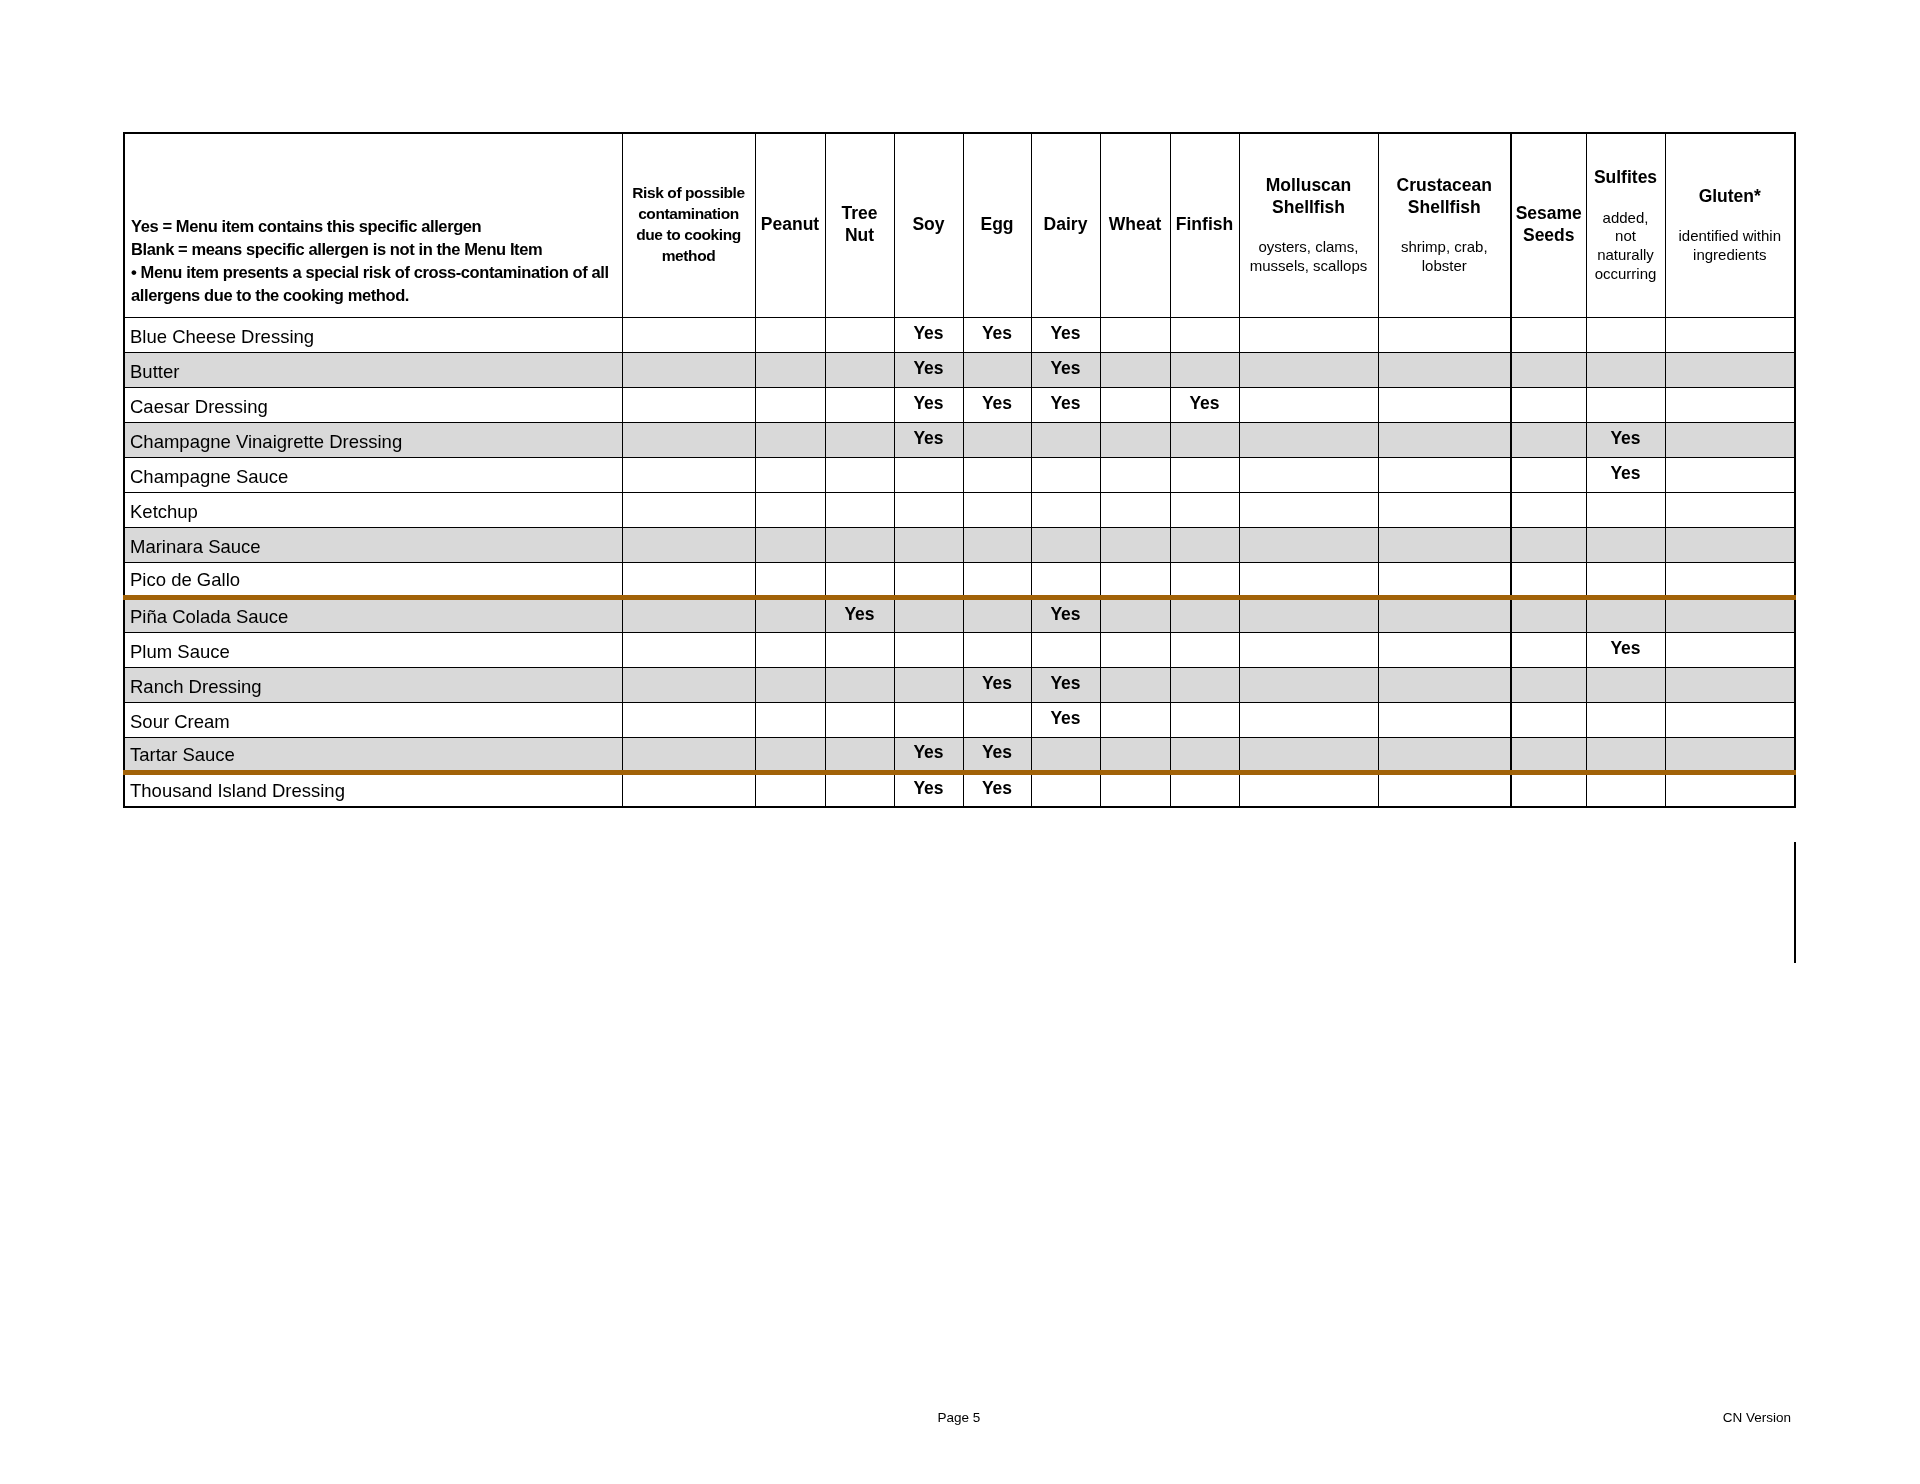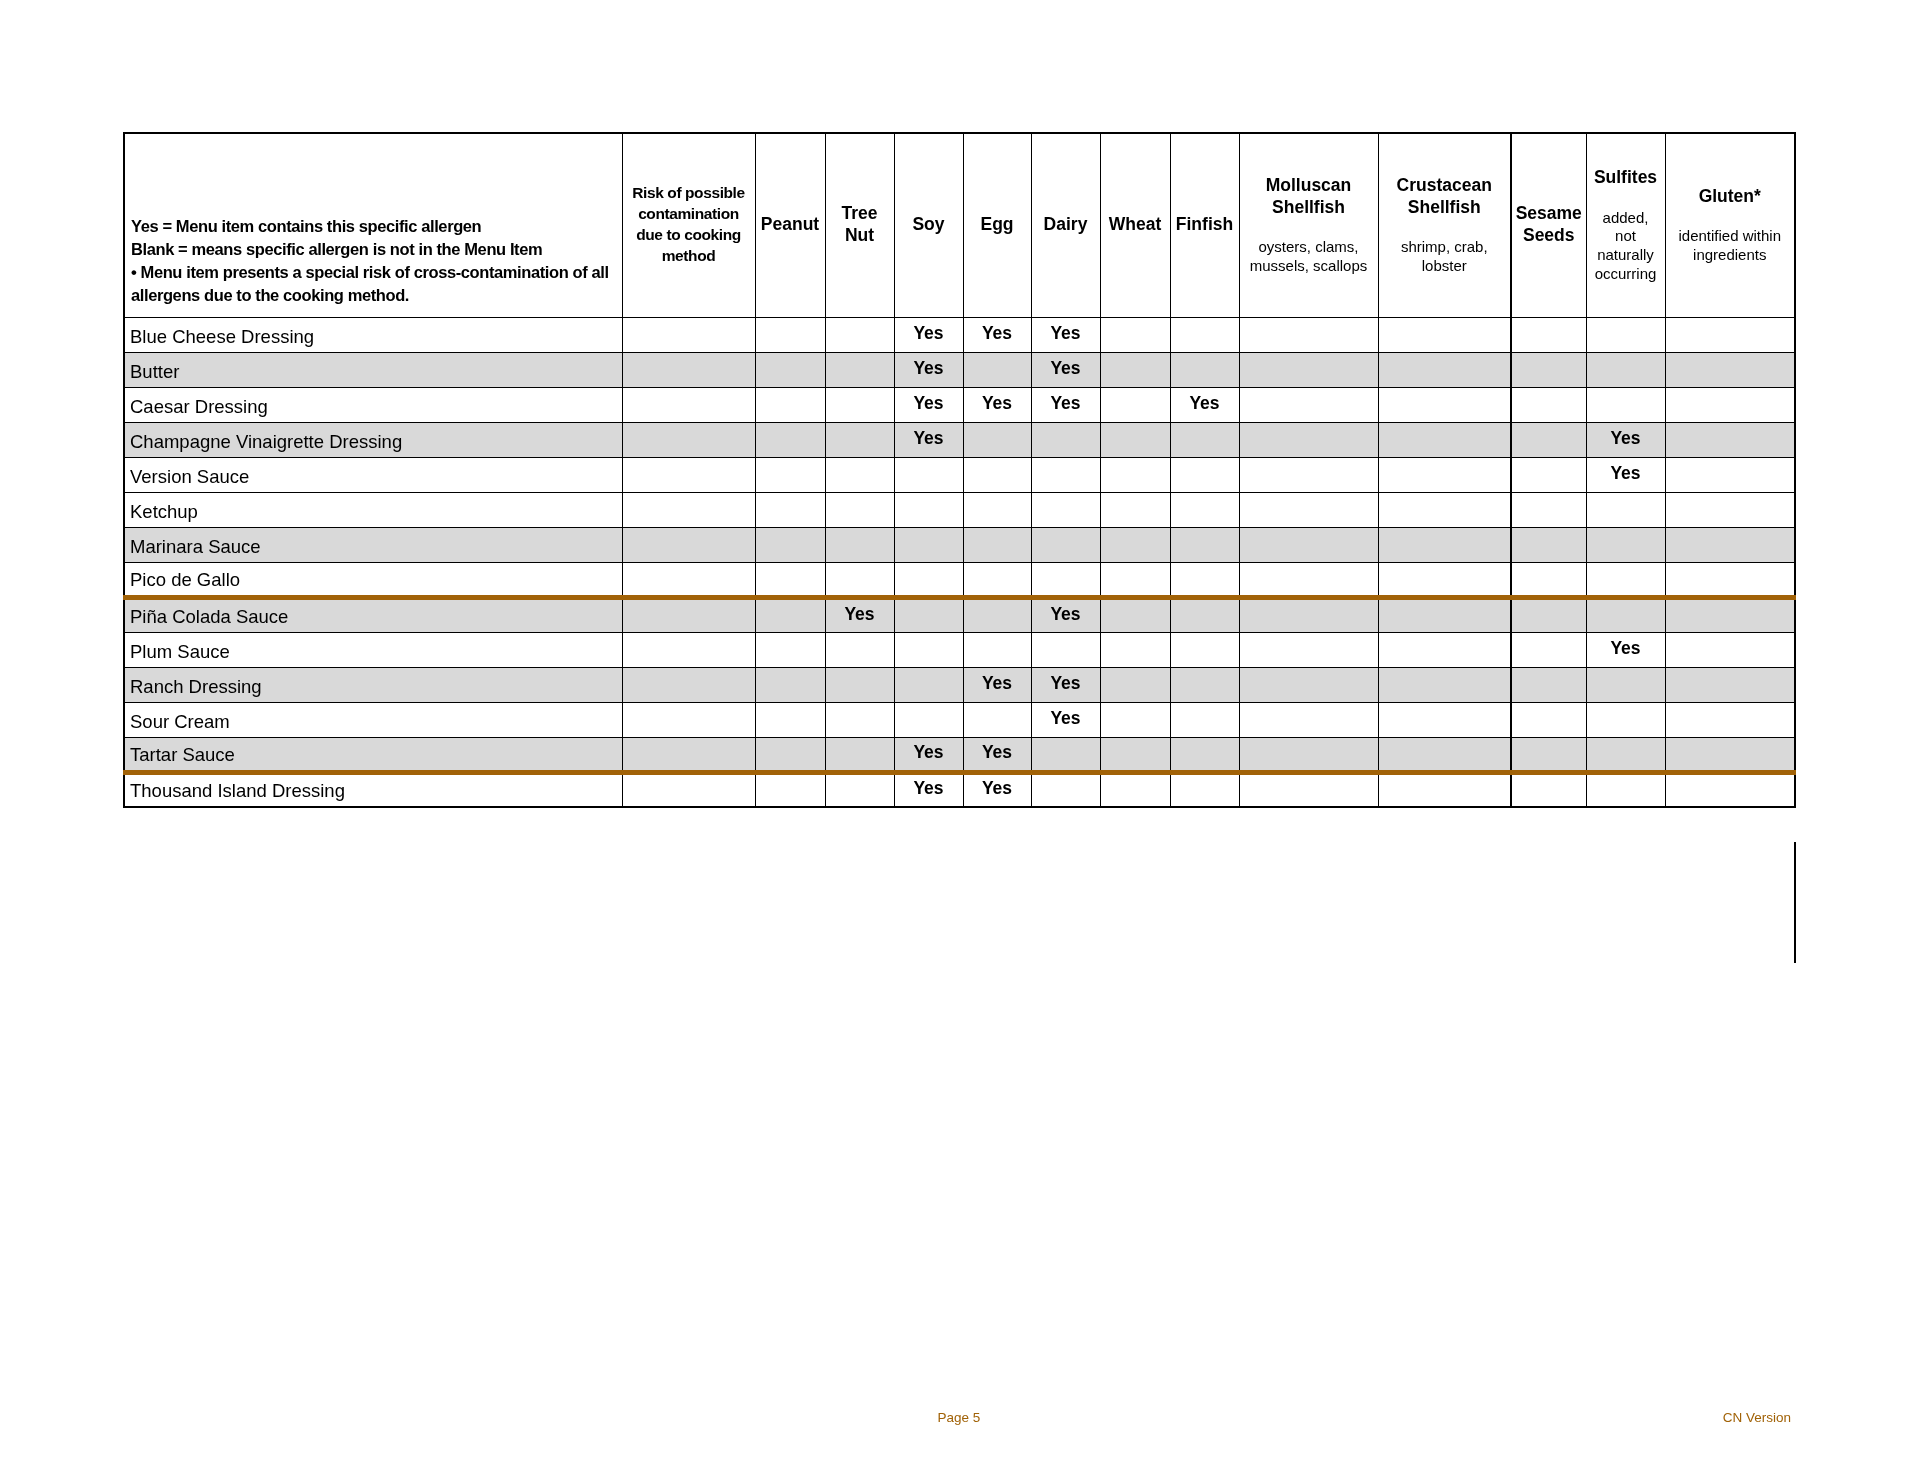--- a/index.html
+++ b/index.html
@@ -87,21 +87,21 @@
     left: 1793px; top: 843px;
   }
 
   
   .footer {
     position: absolute;
     left: 123px; top: 1410px;
     width: 1672px;
     height: 20px;
     font-size: 13.5px;
-    color: #a16207;
+    color: #000000;
   }
   .footer .page-number {
     position: absolute; left: 0; width: 100%;
     text-align: center;
   }
   .footer .version-label {
     position: absolute; right: 4px;
     text-align: right;
   }
 </style>
@@ -238,21 +238,21 @@
           <td class="val-cell"></td>
           <td class="val-cell"></td>
           <td class="val-cell"></td>
           <td class="val-cell"></td>
           <td class="val-cell"></td>
           <td class="val-cell b-left-2"></td>
           <td class="val-cell">Yes</td>
           <td class="val-cell"></td>
         </tr>
         <tr class="item-row">
-          <td class="menu-cell">Version Sauce</td>
+          <td class="menu-cell">Champagne Sauce</td>
           <td class="val-cell"></td>
           <td class="val-cell"></td>
           <td class="val-cell"></td>
           <td class="val-cell"></td>
           <td class="val-cell"></td>
           <td class="val-cell"></td>
           <td class="val-cell"></td>
           <td class="val-cell"></td>
           <td class="val-cell"></td>
           <td class="val-cell"></td>

